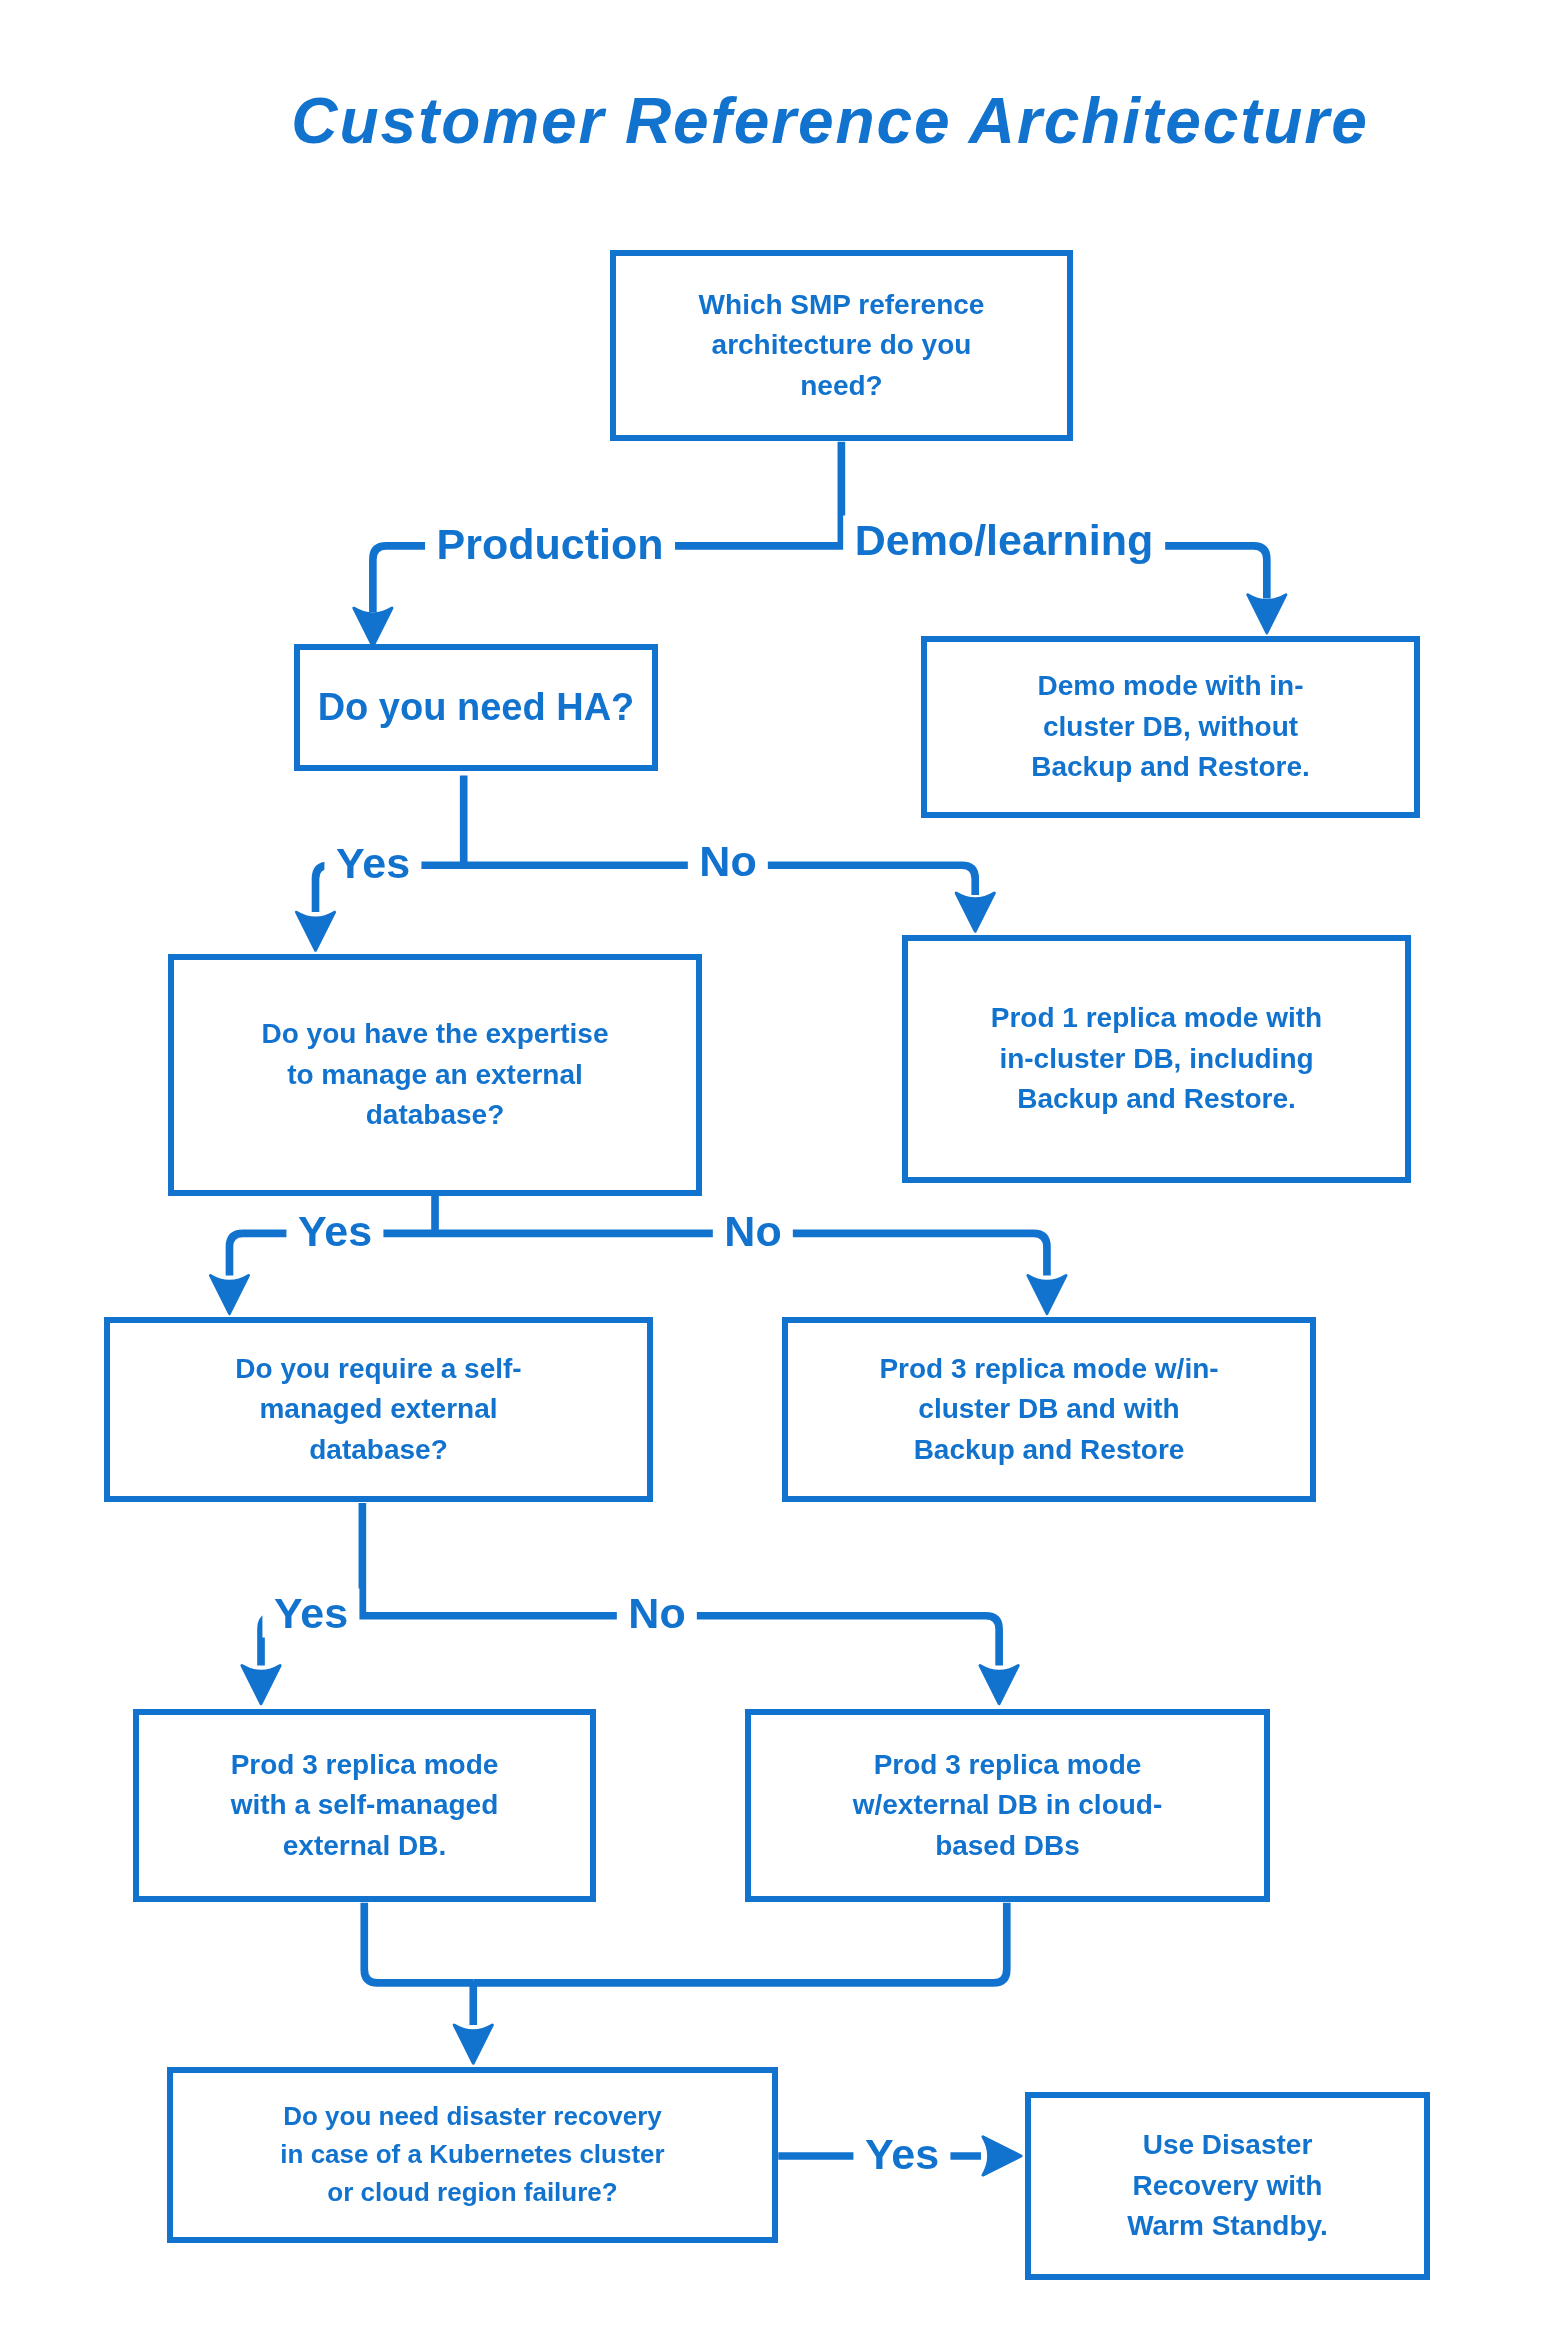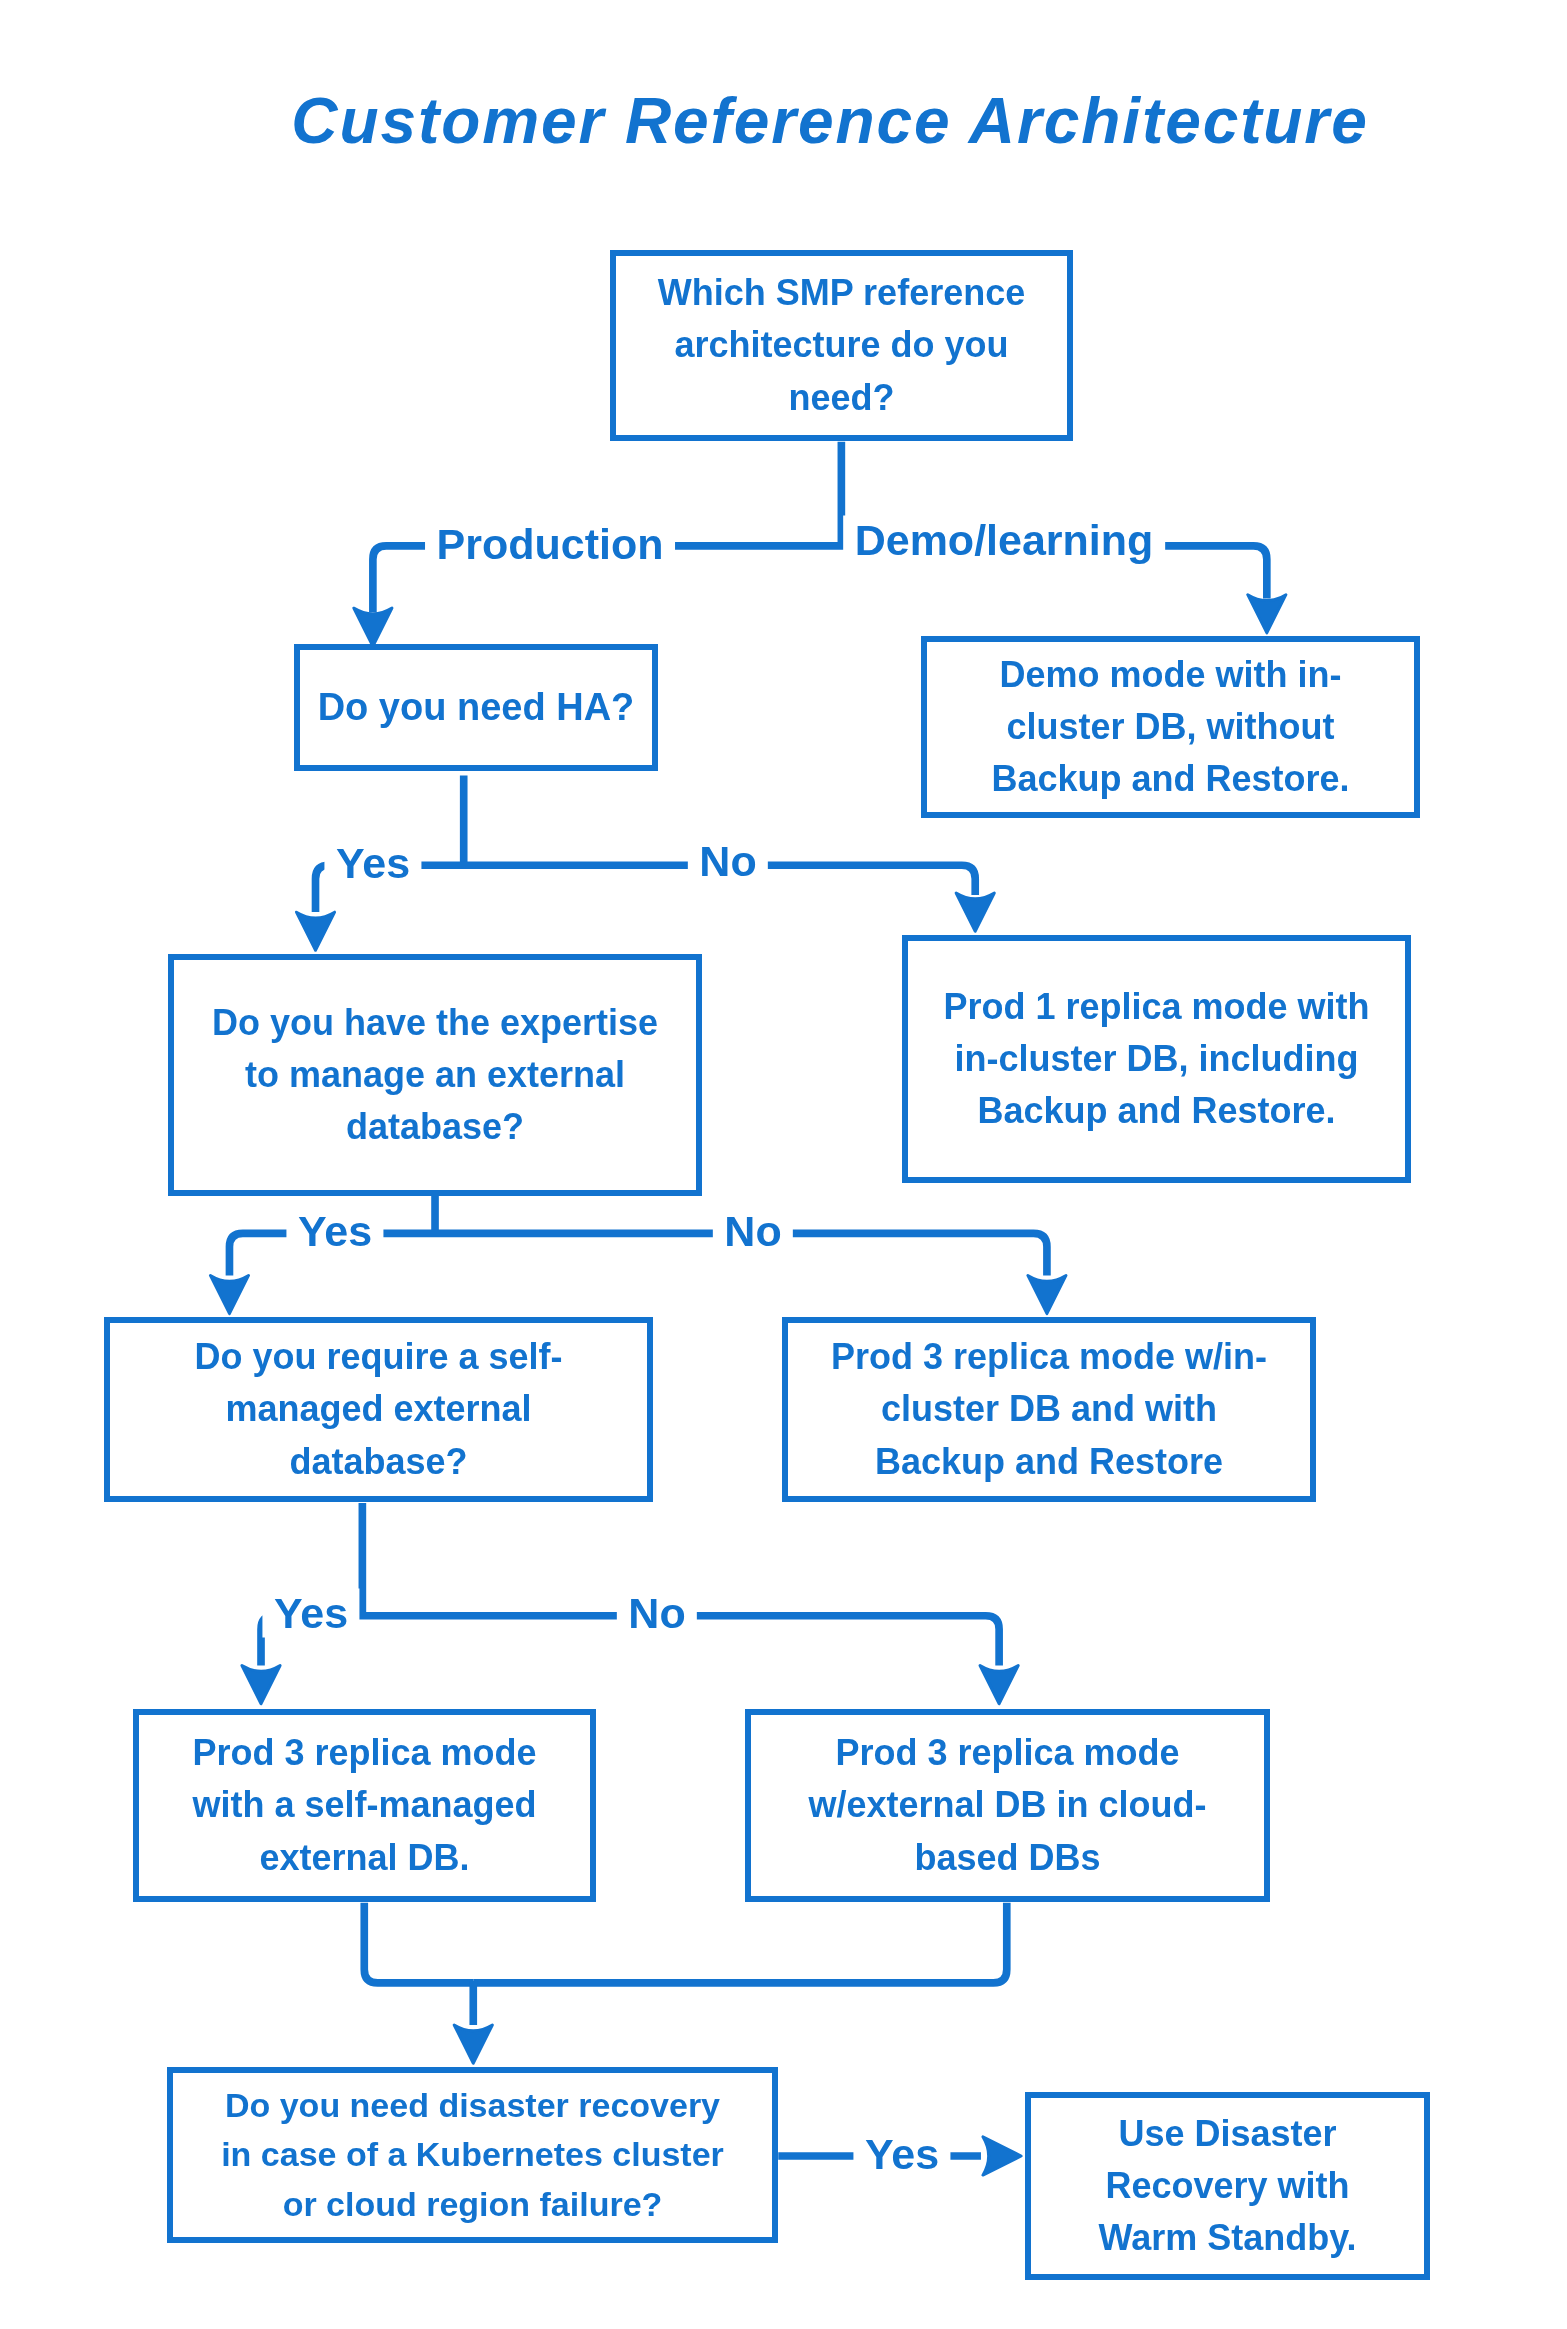--- a/index.html
+++ b/index.html
@@ -24,26 +24,26 @@
   #wires{position:absolute;left:0;top:0;z-index:1;}
   .node{
     position:absolute;
     box-sizing:border-box;
     border:6.7px solid #1273cf;
     background:#ffffff;
     color:#1273cf;
     display:flex;align-items:center;justify-content:center;
     text-align:center;
     font-weight:bold;
-    font-size:36px;
+    font-size:28px;
     line-height:1.45;
     white-space:pre-line;
     z-index:2;
   }
-  .node.small-text{font-size:34px;}
+  .node.small-text{font-size:26px;}
   .edge-label{
     position:absolute;
     transform:translate(-50%,-50%);
     background:#ffffff;
     color:#1273cf;
     font-size:43px;
     font-weight:700;
     padding:0 11.5px;
     white-space:nowrap;
     z-index:3;

